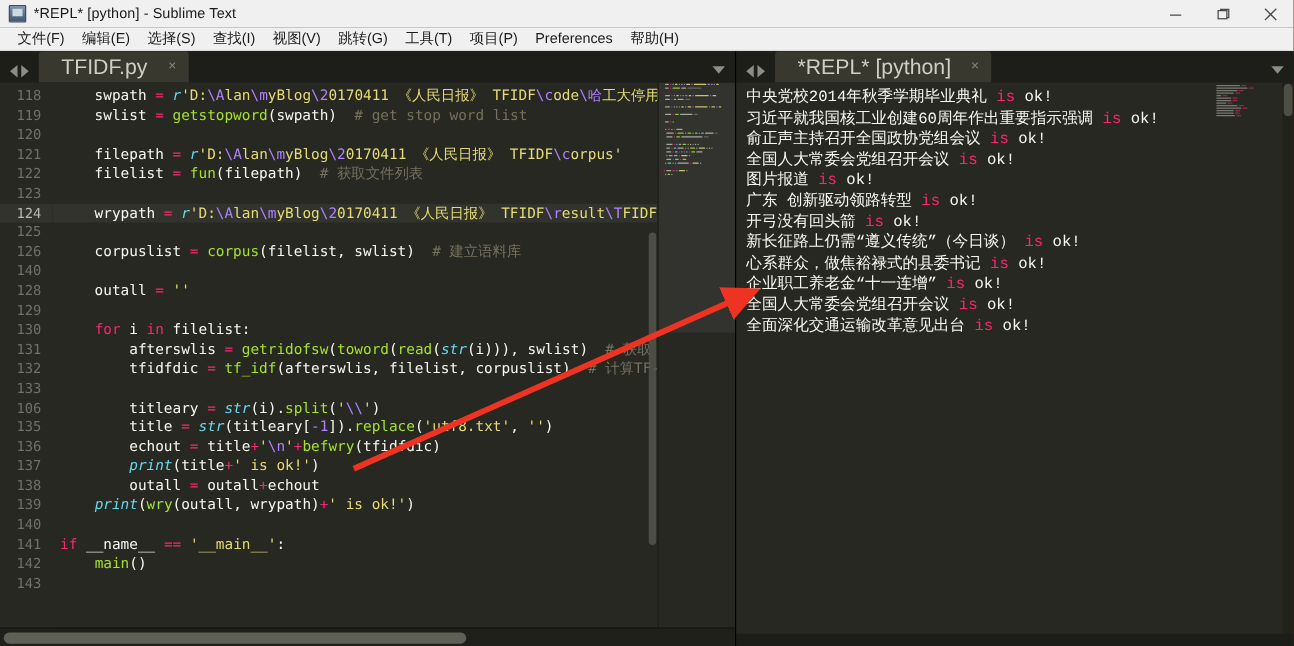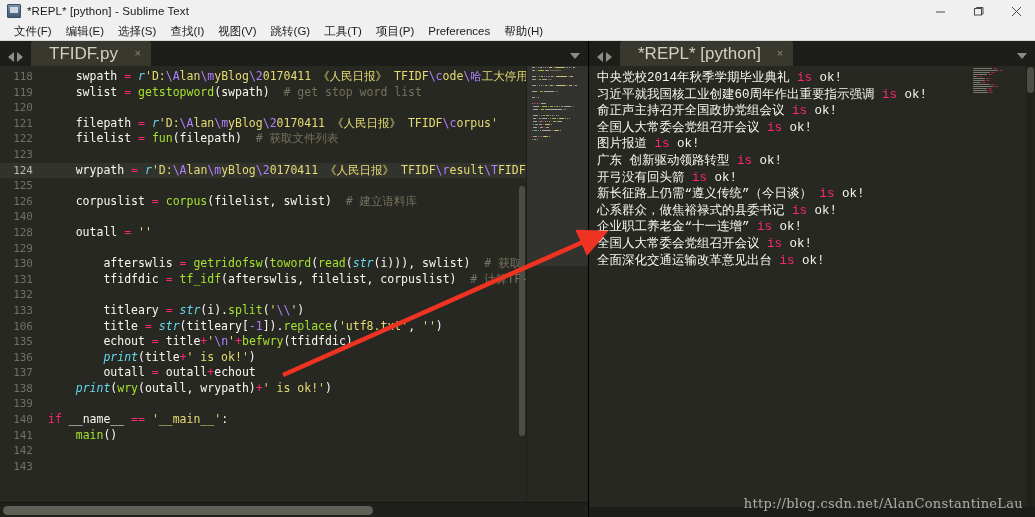--- a/index.html
+++ b/index.html
@@ -337,20 +337,21 @@
             <div class="cline"> </div>
             <div class="cline"><span class="p">    filepath </span><span class="k">= </span><span class="f">r</span><span class="s">'D:</span><span class="n">\A</span><span class="s">lan</span><span class="n">\m</span><span class="s">yBlog</span><span class="n">\2</span><span class="s">0170411 《人民日报》 TFIDF</span><span class="n">\c</span><span class="s">orpus'</span></div>
             <div class="cline"><span class="p">    filelist </span><span class="k">= </span><span class="fn">fun</span><span class="p">(filepath)  </span><span class="c"># 获取文件列表</span></div>
             <div class="cline"> </div>
             <div class="cline cur"><span class="p">    wrypath </span><span class="k">= </span><span class="f">r</span><span class="s">'D:</span><span class="n">\A</span><span class="s">lan</span><span class="n">\m</span><span class="s">yBlog</span><span class="n">\2</span><span class="s">0170411 《人民日报》 TFIDF</span><span class="n">\r</span><span class="s">esult</span><span class="n">\T</span><span class="s">FIDF.</span></div>
             <div class="cline"> </div>
             <div class="cline"><span class="p">    corpuslist </span><span class="k">= </span><span class="fn">corpus</span><span class="p">(filelist, swlist)  </span><span class="c"># 建立语料库</span></div>
             <div class="cline"> </div>
             <div class="cline"><span class="p">    outall </span><span class="k">= </span><span class="s">''</span></div>
             <div class="cline"> </div>
+            <div class="cline"><span class="p">    </span><span class="k">for</span><span class="p"> i </span><span class="k">in</span><span class="p"> filelist:</span></div>
             <div class="cline"><span class="p">        afterswlis </span><span class="k">= </span><span class="fn">getridofsw</span><span class="p">(</span><span class="fn">toword</span><span class="p">(</span><span class="fn">read</span><span class="p">(</span><span class="f">str</span><span class="p">(i))), swlist)  </span><span class="c"># 获取</span></div>
             <div class="cline"><span class="p">        tfidfdic </span><span class="k">= </span><span class="fn">tf_idf</span><span class="p">(afterswlis, filelist, corpuslist)  </span><span class="c"># 计算TF-</span></div>
             <div class="cline"> </div>
             <div class="cline"><span class="p">        titleary </span><span class="k">= </span><span class="f">str</span><span class="p">(i).</span><span class="fn">split</span><span class="p">(</span><span class="s">'</span><span class="n">\\</span><span class="s">'</span><span class="p">)</span></div>
             <div class="cline"><span class="p">        title </span><span class="k">= </span><span class="f">str</span><span class="p">(titleary[</span><span class="n">-1</span><span class="p">]).</span><span class="fn">replace</span><span class="p">(</span><span class="s">'utf8.txt'</span><span class="p">, </span><span class="s">''</span><span class="p">)</span></div>
             <div class="cline"><span class="p">        echout </span><span class="k">= </span><span class="p">title</span><span class="k">+</span><span class="s">'</span><span class="n">\n</span><span class="s">'</span><span class="k">+</span><span class="fn">befwry</span><span class="p">(tfidfdic)</span></div>
             <div class="cline"><span class="p">        </span><span class="f">print</span><span class="p">(title</span><span class="k">+</span><span class="s">' is ok!'</span><span class="p">)</span></div>
             <div class="cline"><span class="p">        outall </span><span class="k">= </span><span class="p">outall</span><span class="k">+</span><span class="p">echout</span></div>
             <div class="cline"><span class="p">    </span><span class="f">print</span><span class="p">(</span><span class="fn">wry</span><span class="p">(outall, wrypath)</span><span class="k">+</span><span class="s">' is ok!'</span><span class="p">)</span></div>
             <div class="cline"> </div>
@@ -650,14 +651,13 @@
 
   <svg class="arrow-layer" width="1035" height="517" viewBox="0 0 1035 517">
     <defs>
       <marker id="ah" markerWidth="7" markerHeight="7" refX="2.6" refY="3.1" orient="auto">
         <path d="M0,0 L6.5,3.1 L0,6.2 z" fill="#ee3322"></path>
       </marker>
     </defs>
     <line x1="283" y1="375" x2="592" y2="238" stroke="#ee3322" stroke-width="4.6" marker-end="url(#ah)"></line>
   </svg>
 
-  <div class="watermark">http://blog.csdn.net/AlanConstantineLau</div>
 </div>
 
 </body></html>

